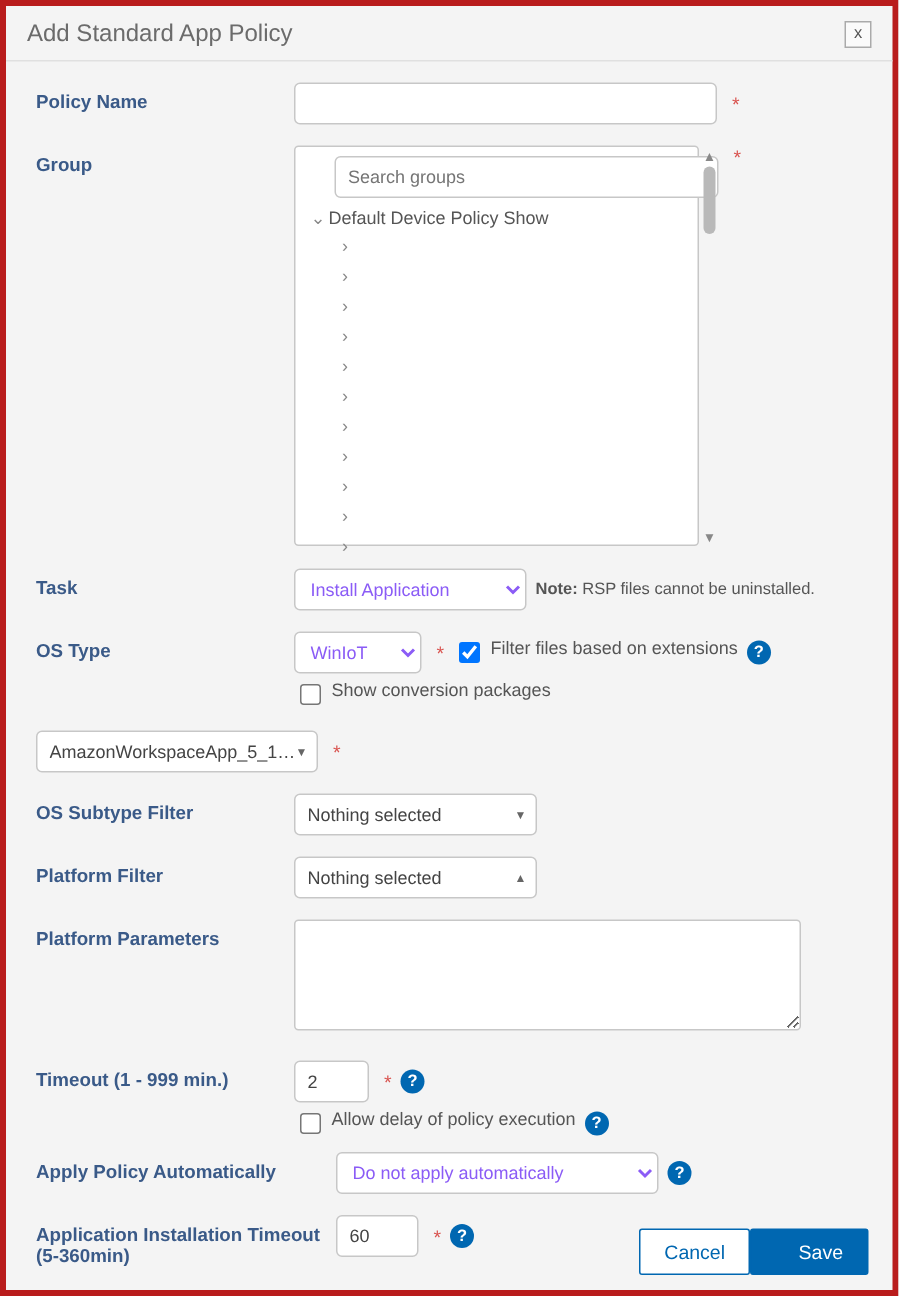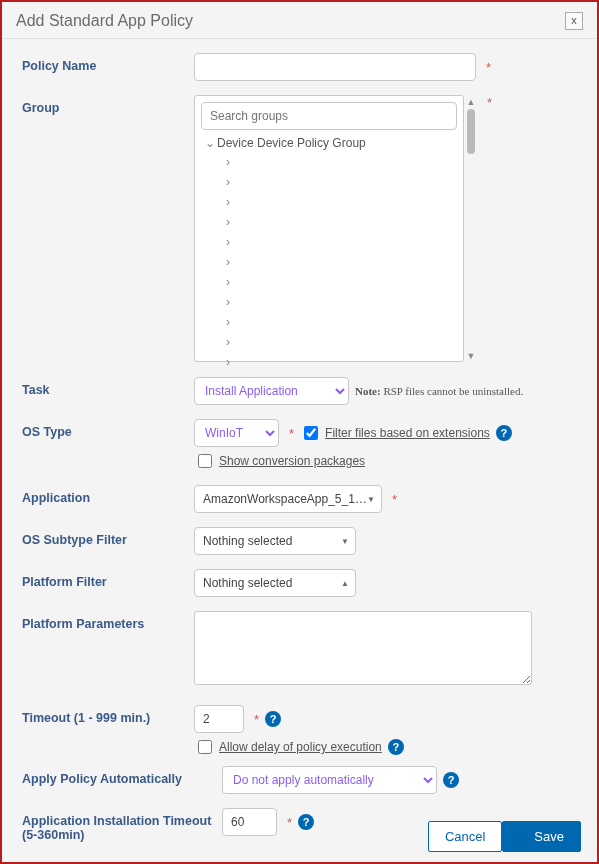--- a/index.html
+++ b/index.html
@@ -13,21 +13,21 @@
     background: #f4f4f4;
     width: 599px;
     height: 864px;
     overflow: hidden;
   }
   .dialog {
     background: #f4f4f4;
     width: 599px;
     height: 864px;
     position: relative;
-    border: 2px solid #b91c1c;
+    border: 4px solid #b91c1c;
   }
   .dialog-header {
     padding: 10px 14px 8px 14px;
     border-bottom: 1px solid #e0e0e0;
     display: flex;
     justify-content: space-between;
     align-items: center;
   }
   .dialog-title {
     font-size: 16px;
@@ -113,20 +113,21 @@
   }
   .group-search {
     width: 100%;
     height: 28px;
     border: 1px solid #c7c7c7;
     border-radius: 4px;
     padding: 3px 8px;
     font-size: 12px;
     color: #888;
     background: #fff;
+    margin-left: 20px;
   }
   .tree {
     margin-top: 4px;
     padding-left: 2px;
     color: #555;
     font-size: 12px;
   }
   .tree-item {
     display: flex;
     align-items: center;
@@ -170,32 +171,29 @@
     border-radius: 4px;
   }
   .required {
     color: #d9534f;
     font-size: 13px;
     margin-left: 4px;
   }
   .note-text {
     color: #555;
     font-size: 11px;
-    font-family: Liberation Serif, serif;
   }
   .note-text strong {
     font-weight: bold;
   }
   .checkbox-wrap {
     display: inline-flex;
-    align-items: center;
     gap: 4px;
     color: #555;
     font-size: 12px;
-    text-decoration: underline;
   }
   .checkbox-wrap input {
     width: 14px;
     height: 14px;
   }
   .help-icon {
     width: 16px;
     height: 16px;
     border-radius: 50%;
     background: #0067b1;
@@ -294,21 +292,21 @@
 
     <div class="form-row">
       <div class="form-label">Group</div>
       <div class="form-control-area" style="align-items:flex-start;">
         <div class="group-box">
           <div class="group-box-inner">
             <input type="text" class="group-search" placeholder="Search groups" style="">
             <div class="tree">
               <div class="tree-item">
                 <span class="tree-arrow">⌄</span>
-                <span>Device Device Policy Group</span>
+                <span>Default Device Policy Show</span>
               </div>
               <div class="tree-children">
                 <div class="tree-item">
                     <span class="tree-arrow">›</span>
                   </div>
                 <div class="tree-item">
                     <span class="tree-arrow">›</span>
                   </div>
                 <div class="tree-item">
                     <span class="tree-arrow">›</span>
@@ -378,21 +376,20 @@
     </div>
 
     <div class="sub-row">
       <label class="checkbox-wrap">
         <input type="checkbox" style="">
         <span>Show conversion packages</span>
       </label>
     </div>
 
     <div class="form-row">
-      <div class="form-label">Application</div>
       <div class="form-control-area">
         <div class="combo">
           <span class="label-txt">AmazonWorkspaceApp_5_12.exe</span>
           <span class="caret">▼</span>
         </div>
         <span class="required">*</span>
       </div>
     </div>
 
     <div class="form-row">

